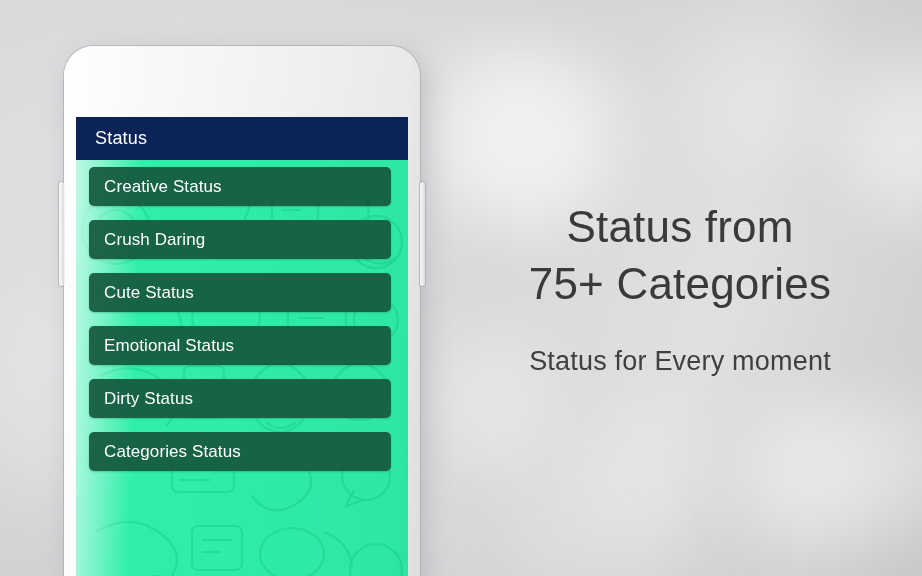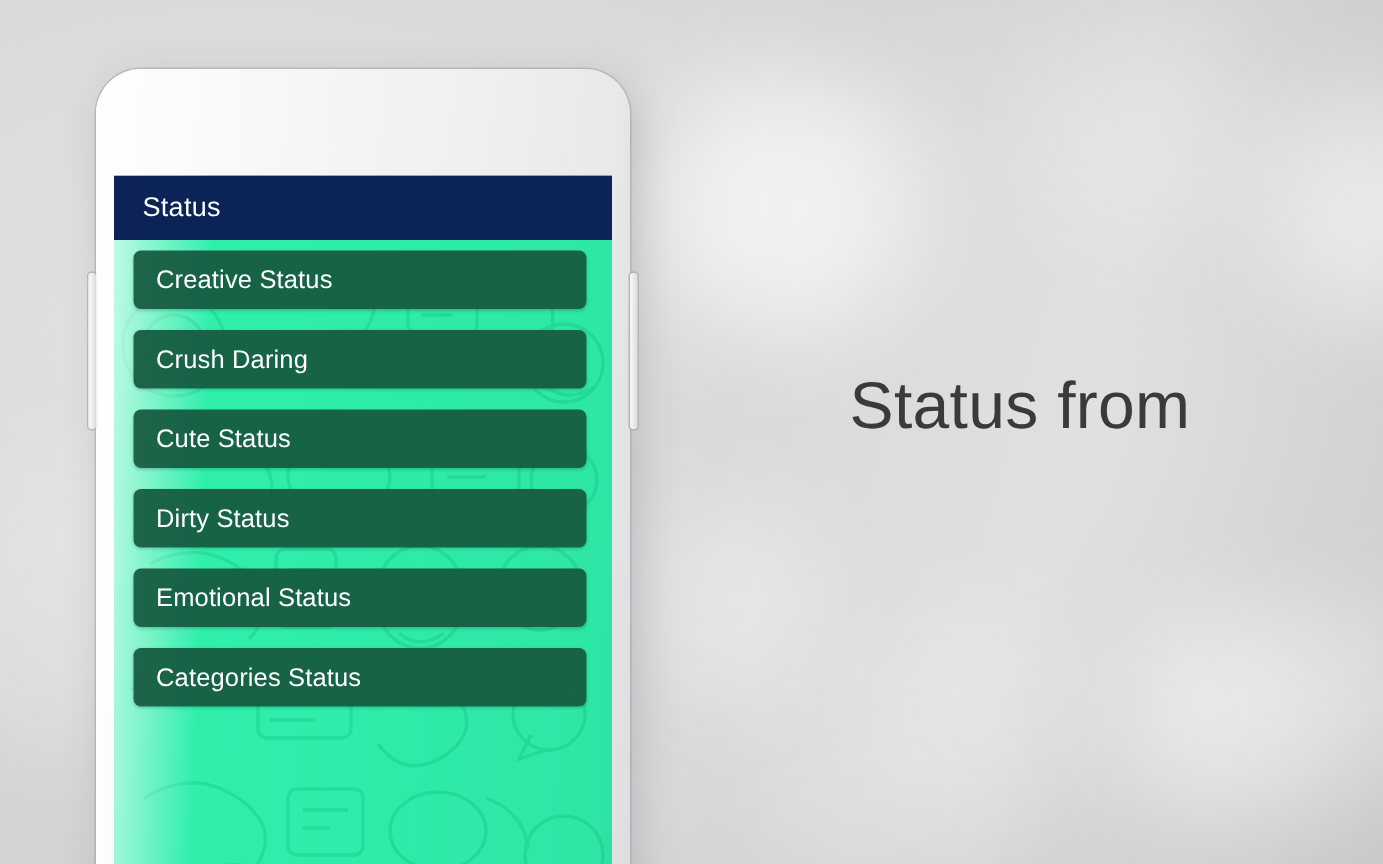--- a/index.html
+++ b/index.html
@@ -255,34 +255,36 @@
             <div class="list-item">
               <span class="list-item-label">Creative Status</span>
             </div>
             <div class="list-item">
               <span class="list-item-label">Crush Daring</span>
             </div>
             <div class="list-item">
               <span class="list-item-label">Cute Status</span>
             </div>
             <div class="list-item">
+              <span class="list-item-label">Emotional Status</span>
+            </div>
+            <div class="list-item">
               <span class="list-item-label">Dirty Status</span>
-            </div>
-            <div class="list-item">
-              <span class="list-item-label">Emotional Status</span>
             </div>
             <div class="list-item">
               <span class="list-item-label">Categories Status</span>
             </div>
           </div>
       </div>
 
     </div>
     <div class="phone-gloss"></div>
   </div>
 
   <div id="promo">
     <div class="promo-head">
       <div>Status from</div>
+      <div>75+ Categories</div>
     </div>
+    <div class="promo-sub">Status for Every moment</div>
   </div>
 
 </div>
 
 </body></html>

